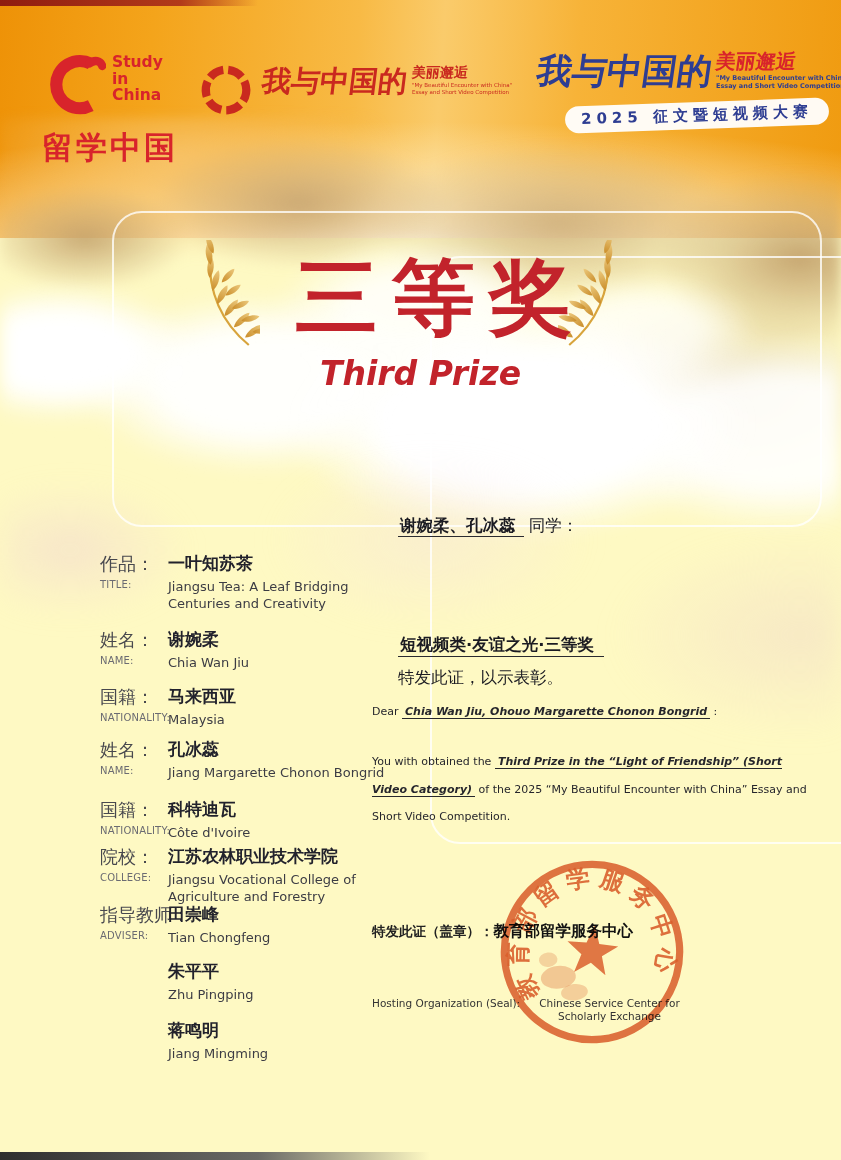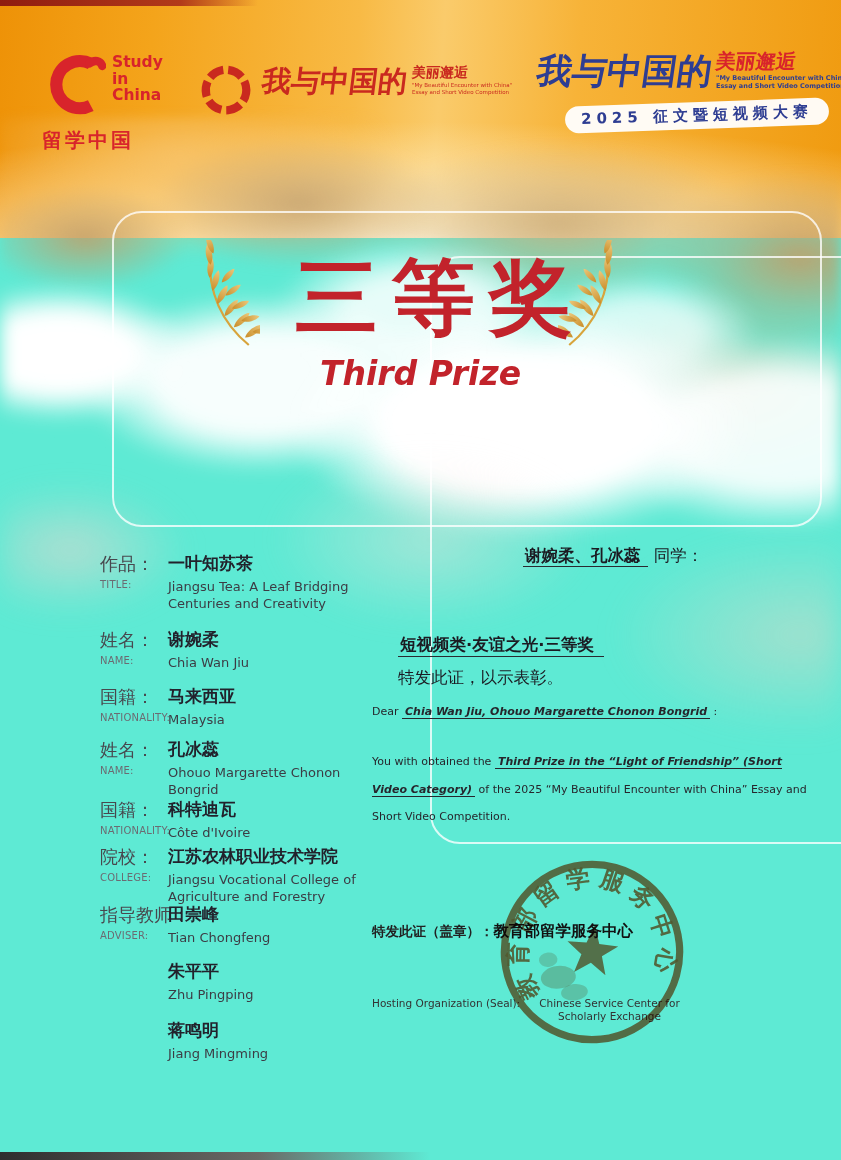--- a/index.html
+++ b/index.html
@@ -1,17 +1,17 @@
 <!DOCTYPE html>
 <html><head>
 <meta charset="utf-8">
 <style>
   html,body{margin:0;padding:0;background:#e9e9e9;}
   .page{position:relative;width:841px;height:1160px;margin:0 auto;overflow:hidden;
-        background:#5eead4;font-family:"DejaVu Sans","Liberation Sans",sans-serif;}
+        background:#fef9c3;font-family:"DejaVu Sans","Liberation Sans",sans-serif;}
   .abs{position:absolute;}
 
   
   .band{left:0;top:0;width:841px;height:238px;
     background:
       radial-gradient(130% 95% at 50% 112%, rgba(255,252,242,.95) 0%, rgba(255,238,196,.55) 40%, rgba(255,238,196,0) 64%),
       linear-gradient(94deg,#ee9207 0%,#f4a41b 18%,#f8ba45 42%,#facb6b 52%,#f7b338 68%,#f09b10 100%);}
   .clouds-tan{left:0;top:118px;width:841px;height:400px;filter:blur(6px);
     background:
       radial-gradient(150px 75px at 85px 120px, rgba(193,158,104,.85), transparent 70%),
@@ -36,21 +36,21 @@
   .frame{border:2px solid rgba(255,255,255,.78);border-radius:30px;}
   .frame1{left:112px;top:211px;width:706px;height:312px;}
   .frame2{left:430px;top:256px;width:520px;height:584px;}
   .edge-top{left:0;top:0;width:258px;height:6px;background:linear-gradient(90deg,#8f1c10,#b23a1a 70%,rgba(178,58,26,0));}
   .edge-bottom{left:0;bottom:0;width:430px;height:8px;background:linear-gradient(90deg,#2e2e2e,#6a6a66 60%,rgba(106,106,102,0));}
 
   
   .logo-sic{left:42px;top:50px;color:#d8242b;}
   .logo-sic .row{display:flex;align-items:flex-start;}
   .sic-lines{margin-left:6px;font-weight:bold;font-size:15.5px;line-height:16.5px;margin-top:4px;}
-  .sic-cn{font-size:20px;font-weight:bold;letter-spacing:3px;margin-top:3px;}
+  .sic-cn{font-size:31px;font-weight:bold;letter-spacing:3px;margin-top:3px;}
   .logo-center{left:198px;top:62px;display:flex;align-items:flex-start;color:#c9291f;}
   .lc-text{margin-left:8px;display:flex;align-items:flex-start;}
   .lc-main{font-size:29px;font-weight:bold;transform:skewX(-7deg);white-space:nowrap;}
   .lc-side{margin-left:5px;margin-top:2px;}
   .lc-accent{font-size:14px;font-weight:bold;transform:skewX(-6deg);white-space:nowrap;}
   .lc-sub{font-size:5.5px;line-height:6.5px;color:#c9291f;white-space:nowrap;}
   .logo-right{left:537px;top:48px;width:300px;}
   .lr-row{display:flex;align-items:flex-start;}
   .lr-main{font-size:35px;font-weight:bold;color:#2e3d92;transform:skewX(-8deg);white-space:nowrap;}
   .lr-side{margin-left:4px;margin-top:0;}
@@ -229,21 +229,21 @@
         <div class="f-val-en">Malaysia</div>
       </span>
   </div>
   <div class="abs field-row" style="top:738px;">
     <span class="f-label">
         <div class="f-label-cn">姓名：</div>
         <div class="f-label-en">NAME:</div>
       </span>
     <span class="f-value">
         <div class="f-val-cn">孔冰蕊</div>
-        <div class="f-val-en">Ohouo Margarette Chonon Bongrid</div>
+        <div class="f-val-en">Jiang Margarette Chonon Bongrid</div>
       </span>
   </div>
   <div class="abs field-row" style="top:798px;">
     <span class="f-label">
         <div class="f-label-cn">国籍：</div>
         <div class="f-label-en">NATIONALITY:</div>
       </span>
     <span class="f-value">
         <div class="f-val-cn">科特迪瓦</div>
         <div class="f-val-en">Côte d'Ivoire</div>
@@ -275,21 +275,21 @@
         <div class="f-val-en">Zhu Pingping</div>
       </span>
   </div>
   <div class="abs field-row" style="top:1019px;">
     <span class="f-value">
         <div class="f-val-cn">蒋鸣明</div>
         <div class="f-val-en">Jiang Mingming</div>
       </span>
   </div>
 
-  <div class="abs cn-body" style="left:398px;top:541px;width:430px;text-align:center;">
+  <div class="abs cn-body" style="left:398px;top:511px;width:430px;">
     <span class="u-cn">谢婉柔、孔冰蕊</span>
     <span>同学：</span>
   </div>
   <div class="abs cn-body" style="left:398px;top:630px;">
     <span class="cn-award">短视频类·友谊之光·三等奖</span>
   </div>
   <div class="abs cn-body" style="left:398px;top:663px;">特发此证，以示表彰。</div>
 
   <div class="abs en-body" style="left:372px;top:698px;width:448px;">
     <span>Dear</span>

